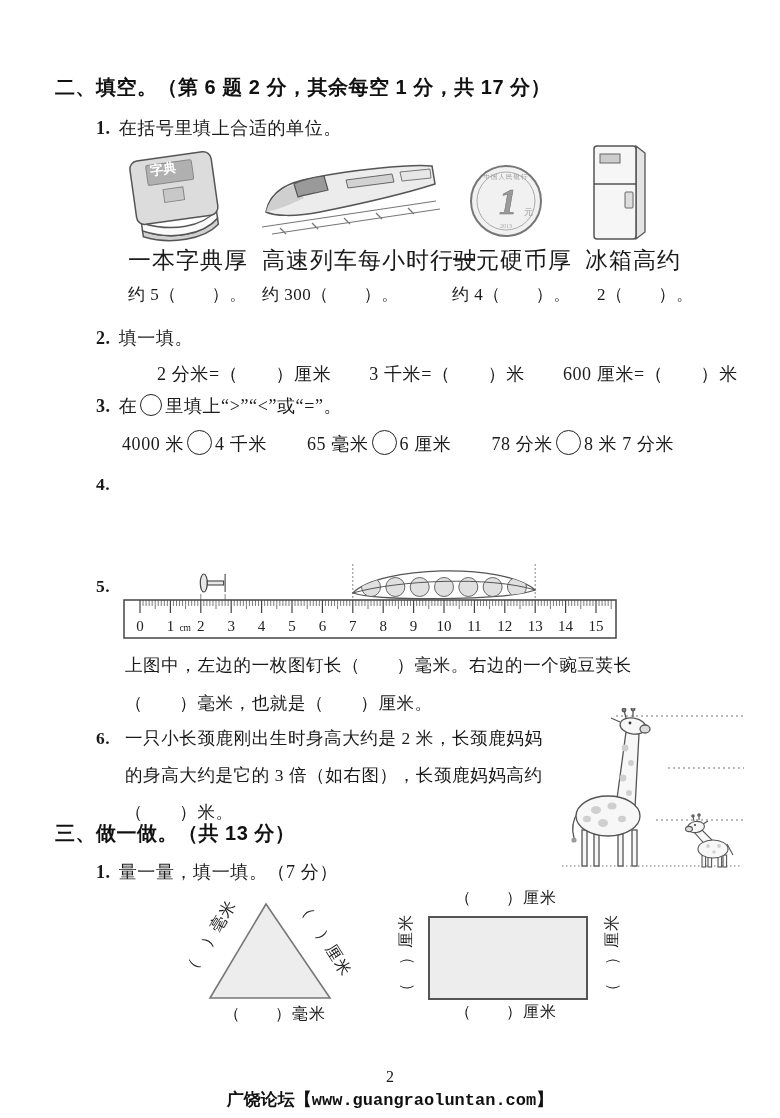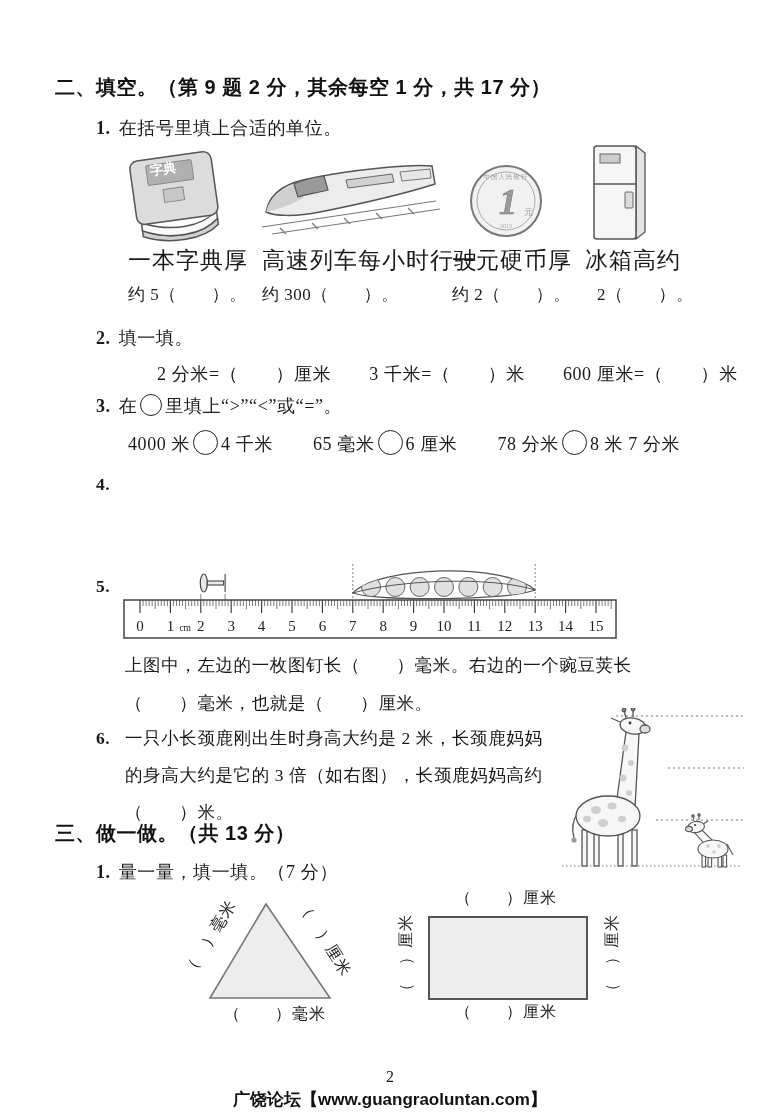--- a/index.html
+++ b/index.html
@@ -21,31 +21,31 @@
   .cmp-circle{
     display:inline-block;width:23px;height:23px;border:1.6px solid #222;
     border-radius:50%;vertical-align:-5px;margin:0 3px;background:#fff;
   }
   .cmp-circle.small{width:20px;height:20px;vertical-align:-4px;}
   .para{font-size:17.5px;letter-spacing:0.6px;line-height:36px;white-space:nowrap;}
   .rot-label{font-size:16px;letter-spacing:1px;text-align:center;white-space:nowrap;}
   .shape-rect{background:#ededed;border:2px solid #555;}
   svg text{font-family:"Liberation Serif","DejaVu Serif",serif;}
   .footer{
-    font-family:Liberation Sans, sans-serif;
+    font-family:Liberation Mono, monospace;
     font-weight:bold;font-size:17px;color:#111;text-align:center;width:780px;
   }
   .pagenum{font-size:16px;text-align:center;width:780px;}
 </style>
 </head>
 <body>
 
 <div class="page">
 
-  <div class="abs sec-header" style="left:55px;top:74px;">二、填空。（第 9 题 2 分，其余每空 1 分，共 17 分）</div>
+  <div class="abs sec-header" style="left:55px;top:74px;">二、填空。（第 6 题 2 分，其余每空 1 分，共 17 分）</div>
 
   <div class="abs qline" style="left:96px;top:116px;">
     <span class="qnum">1.</span><span>在括号里填上合适的单位。</span>
   </div>
 
   <div class="abs" style="left:118px;top:150px;">
     <svg width="118" height="94" viewBox="0 0 118 94">
       <g transform="rotate(-8 57 46)" stroke="#555" stroke-width="1.5">
         <path d="M20 76 C48 90 80 88 96 74 L96 80 C80 93 46 94 20 82 Z" fill="#d0d0d0"></path>
         <path d="M20 68 C50 82 80 80 96 66 L96 74 C80 88 48 90 20 76 Z" fill="#fafafa"></path>
@@ -97,36 +97,36 @@
     </svg>
   </div>
 
   <div class="abs caption" style="left:128px;top:245px;">一本字典厚</div>
   <div class="abs caption" style="left:262px;top:245px;">高速列车每小时行驶</div>
   <div class="abs caption" style="left:452px;top:245px;">一元硬币厚</div>
   <div class="abs caption" style="left:585px;top:245px;">冰箱高约</div>
 
   <div class="abs blankline" style="left:128px;top:283px;">约 5（　　）。</div>
   <div class="abs blankline" style="left:262px;top:283px;">约 300（　　）。</div>
-  <div class="abs blankline" style="left:452px;top:283px;">约 2（　　）。</div>
+  <div class="abs blankline" style="left:452px;top:283px;">约 4（　　）。</div>
   <div class="abs blankline" style="left:597px;top:283px;">2（　　）。</div>
 
   <div class="abs qline" style="left:96px;top:326px;">
     <span class="qnum">2.</span><span>填一填。</span>
   </div>
   <div class="abs qline flexrow" style="left:125px;top:362px;gap:38px;margin-left:32px;">
     <span>2 分米=（　　）厘米</span>
     <span>3 千米=（　　）米</span>
     <span>600 厘米=（　　）米</span>
   </div>
 
   <div class="abs qline" style="left:96px;top:394px;">
     <span class="qnum">3.</span><span>在</span><span class="cmp-circle small"></span><span>里填上“&gt;”“&lt;”或“=”。</span>
   </div>
-  <div class="abs qline flexrow" style="left:128px;top:430px;gap:40px;justify-content:flex-end;">
+  <div class="abs qline flexrow" style="left:122px;top:430px;gap:40px;justify-content:flex-end;">
     <span><span>4000 米</span><span class="cmp-circle"></span><span>4 千米</span></span>
     <span><span>65 毫米</span><span class="cmp-circle"></span><span>6 厘米</span></span>
     <span><span>78 分米</span><span class="cmp-circle"></span><span>8 米 7 分米</span></span>
   </div>
 
   <div class="abs para" style="left:96px;top:466px;">
     <span class="qnum">4.</span>
   </div>
 
   <div class="abs para" style="left:96px;top:568px;">

